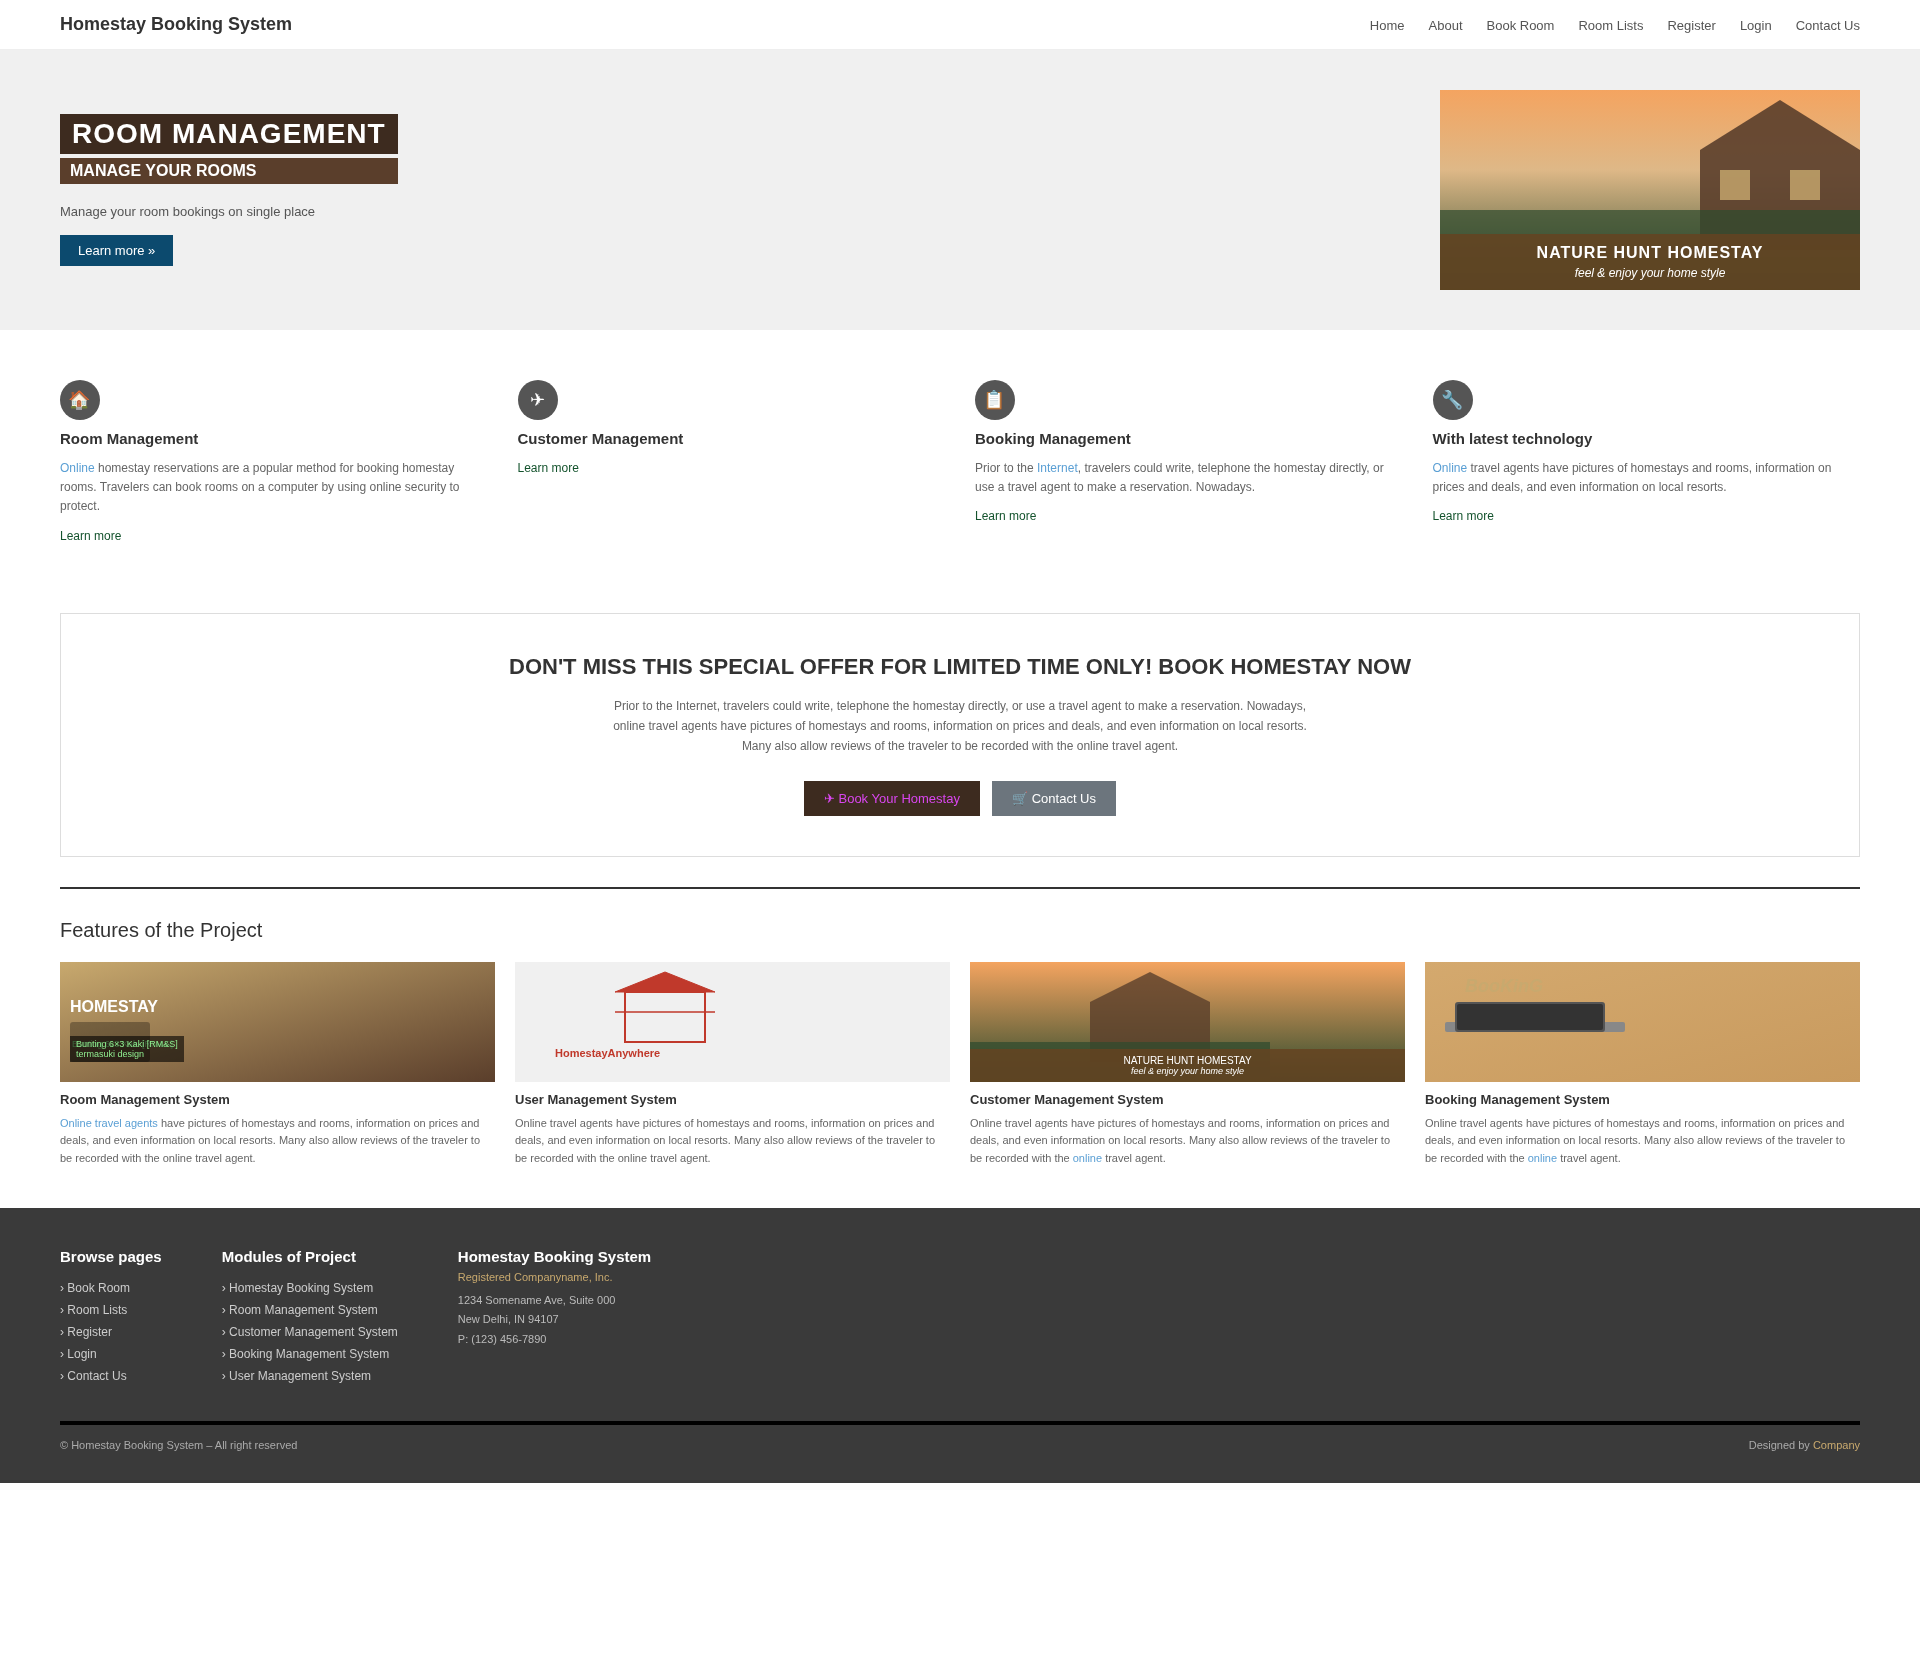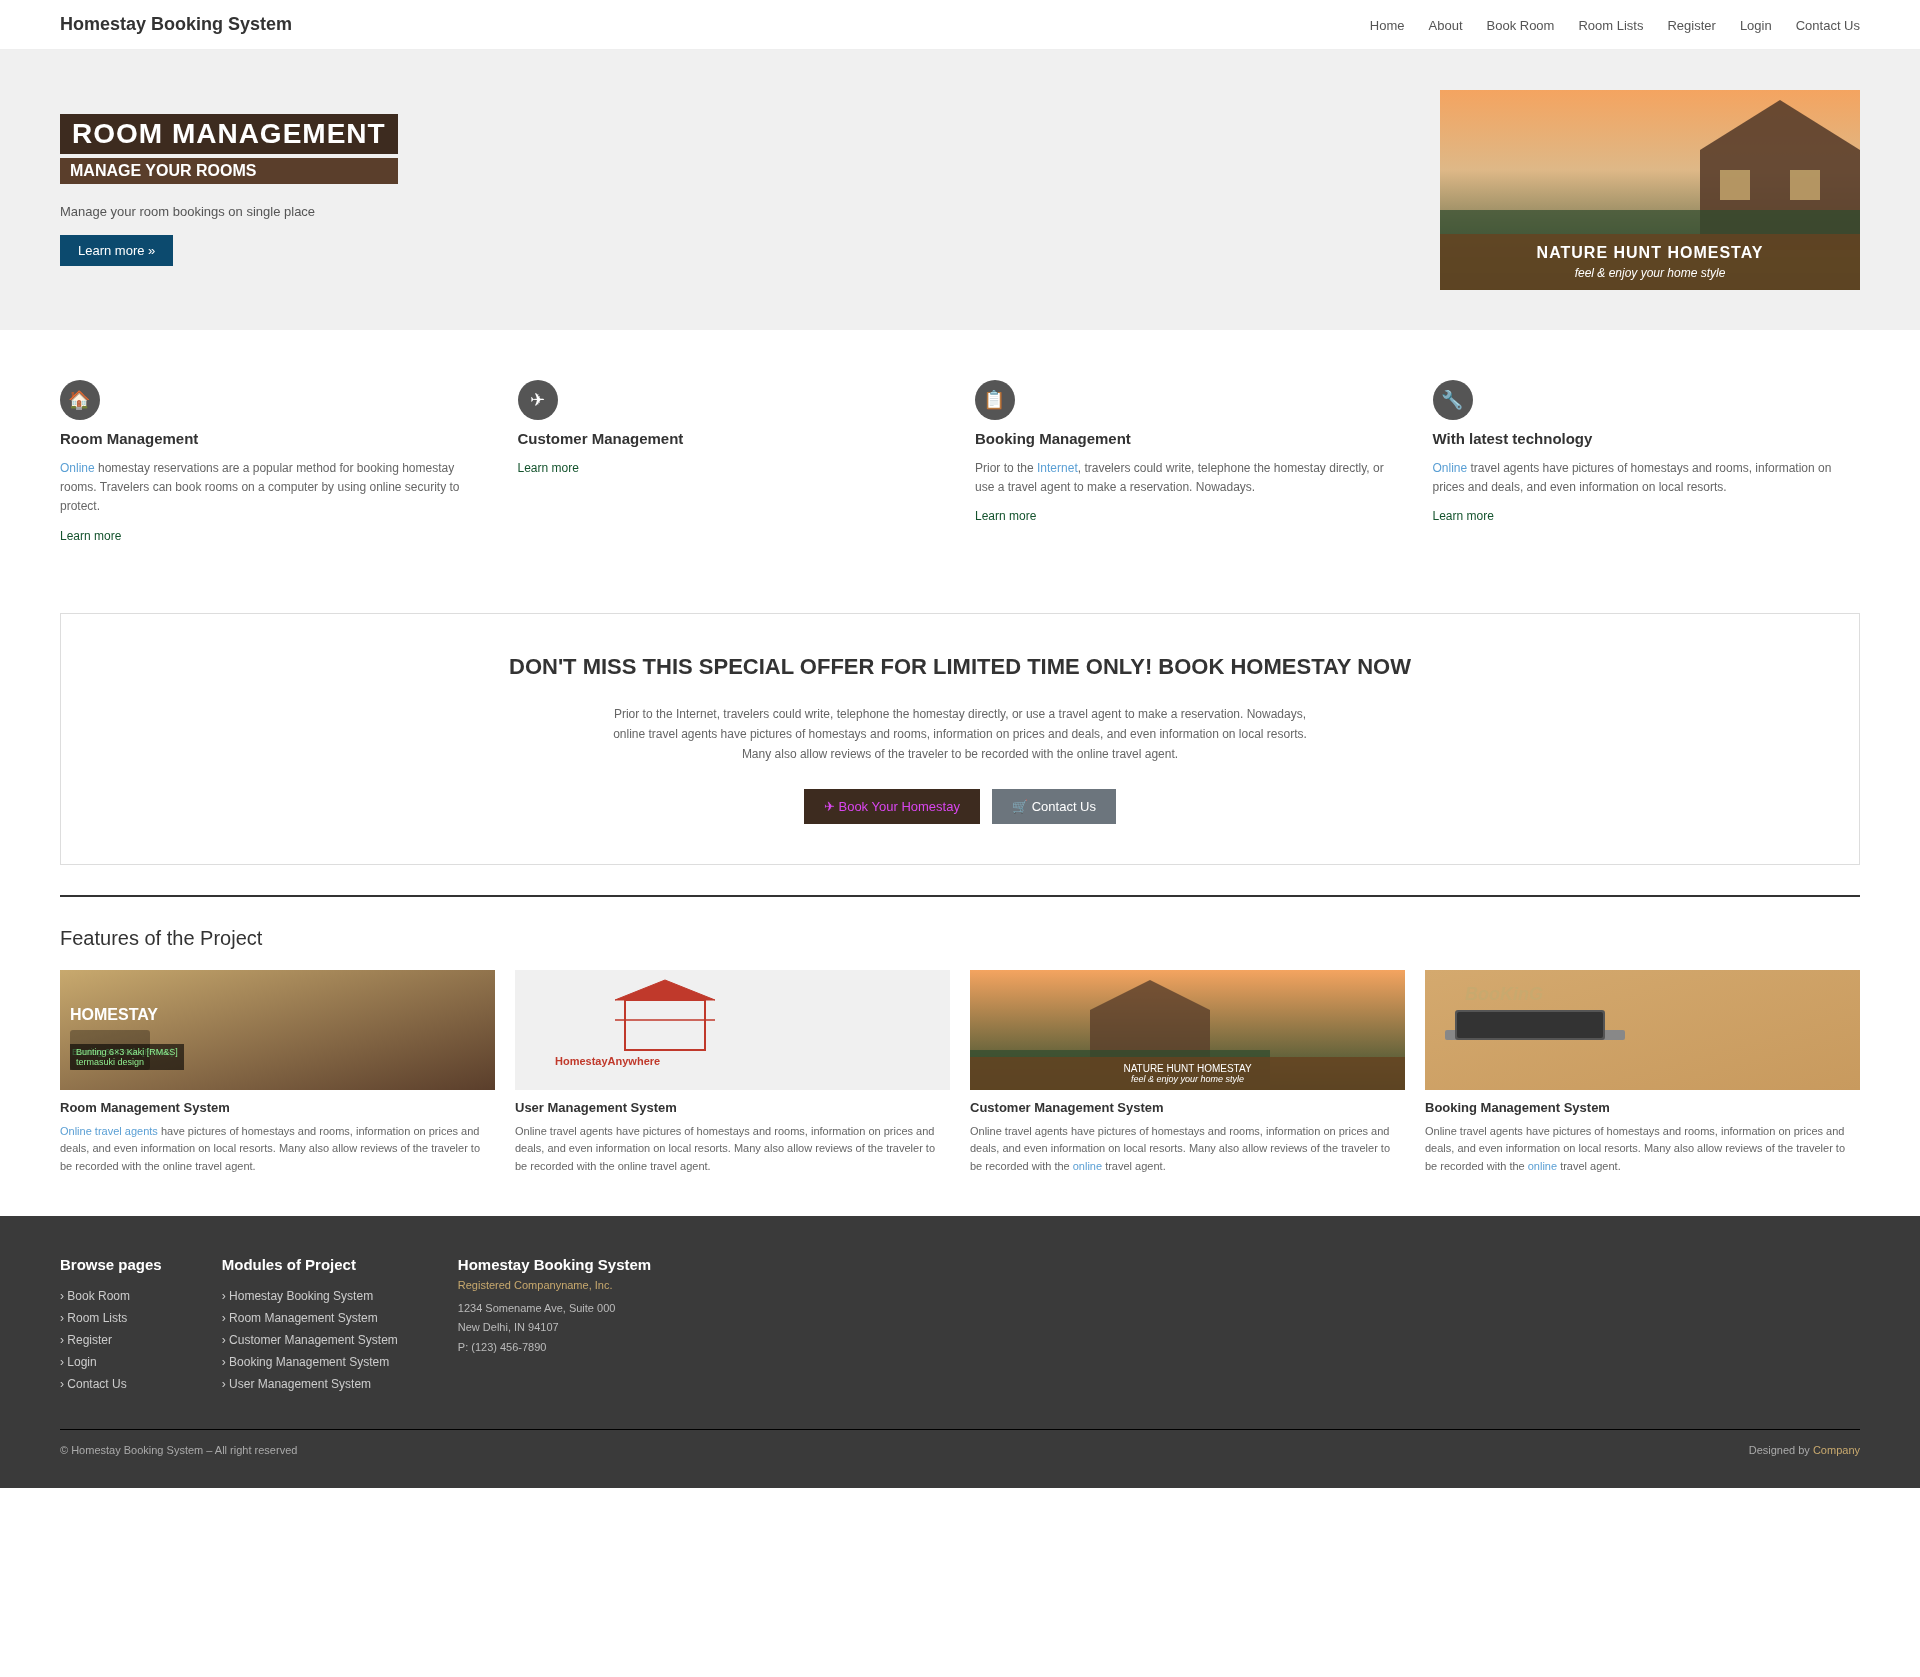--- a/index.html
+++ b/index.html
@@ -111,21 +111,21 @@
     .feature-link { color: #14532d; font-size: 12px; text-decoration: none; }
 
     
     .special-offer {
       background: #fff;
       border: 1px solid #ddd;
       margin: 20px 60px;
       padding: 40px;
       text-align: center;
     }
-    .special-offer h2 { font-size: 22px; font-weight: bold; color: #333; margin-bottom: 24px; }
+    .special-offer h2 { font-size: 22px; font-weight: bold; color: #333; margin-bottom: 16px; }
     .special-offer p { font-size: 12px; color: #666; max-width: 700px; margin: 0 auto 24px; line-height: 1.7; }
     .offer-buttons { display: flex; gap: 12px; justify-content: center; }
     .btn-book {
       background: #3d2b1f;
       color: #d946ef;
       border: none;
       padding: 10px 20px;
       font-size: 13px;
       cursor: pointer;
     }
@@ -205,21 +205,21 @@
     .footer-top { display: flex; gap: 60px; margin-bottom: 30px; }
     .footer-col h3 { color: #fff; font-size: 15px; margin-bottom: 16px; }
     .footer-col ul { list-style: none; }
     .footer-col ul li { margin-bottom: 8px; font-size: 12px; }
     .footer-col ul li::before { content: "› "; color: #ccc; }
     .footer-col ul li a { color: #ccc; text-decoration: none; }
     .footer-brand { color: #fff; font-size: 15px; font-weight: bold; margin-bottom: 6px; }
     .footer-brand-sub { color: #c8a96e; font-size: 11px; margin-bottom: 8px; }
     .footer-addr { font-size: 11px; color: #bbb; line-height: 1.8; }
     .footer-bottom {
-      border-top: 1px solid #000000;
+      border-top: 4px solid #000000;
       padding-top: 14px;
       display: flex;
       justify-content: space-between;
       font-size: 11px;
       color: #aaa;
     }
     .footer-bottom a { color: #c8a96e; text-decoration: none; }
     .footer-col-3 { flex: 1; }
   </style>
 </head>

